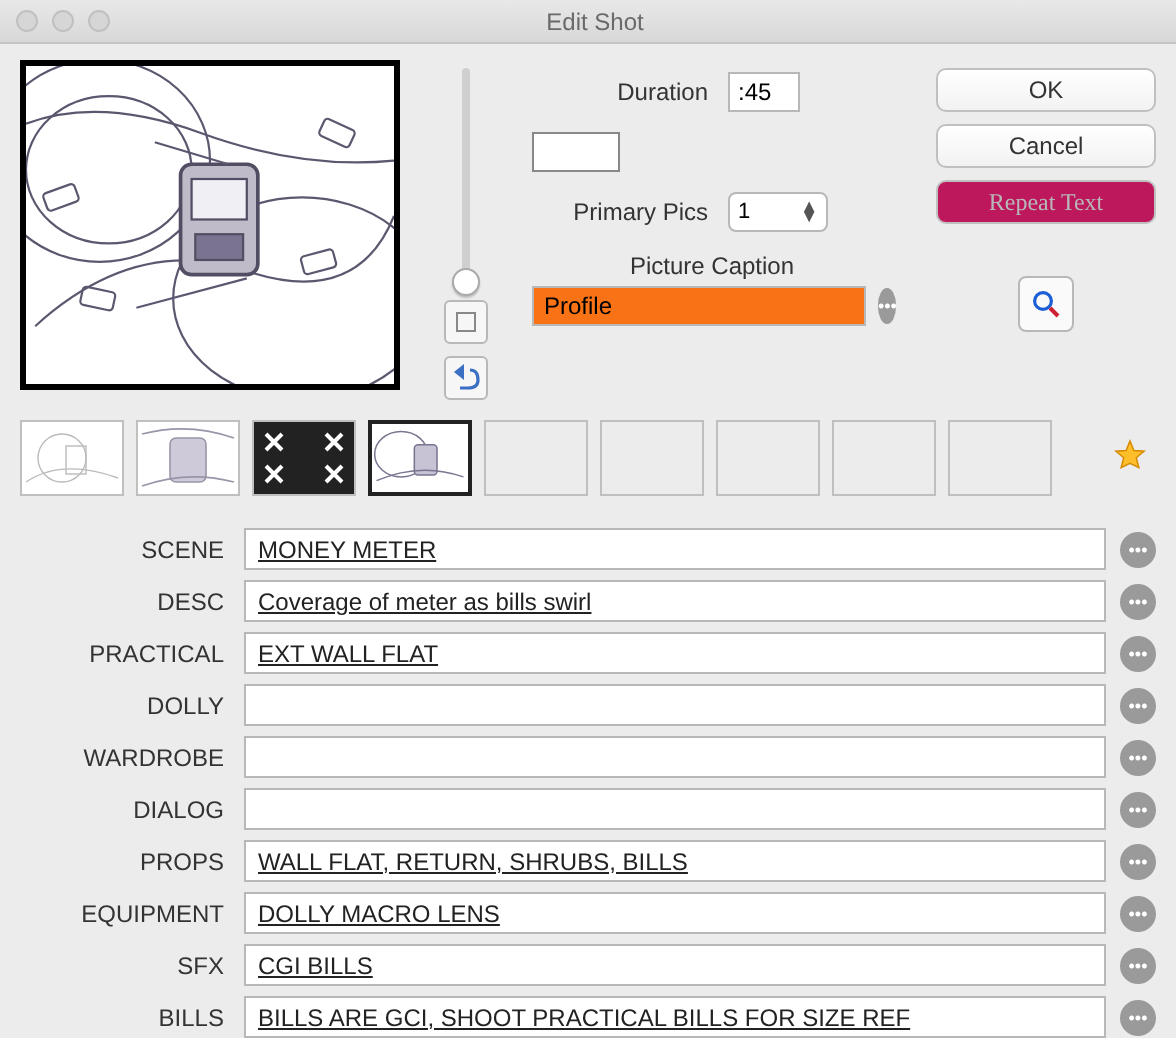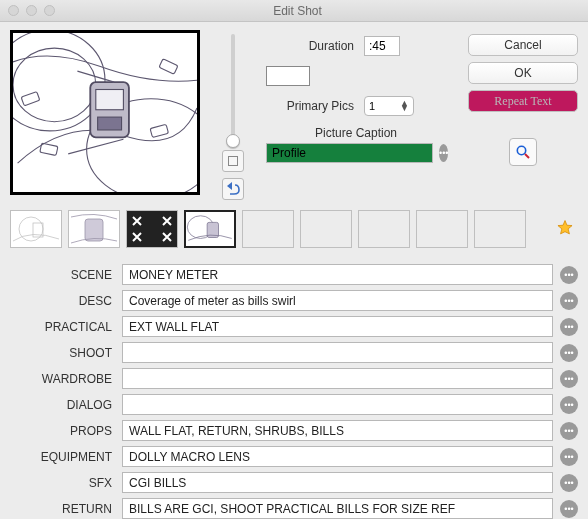--- a/index.html
+++ b/index.html
@@ -23,33 +23,33 @@
 .lbl { width: 98px; text-align: right; padding-right: 10px; color: #333; font-size: 12px; }
 .durbox { width: 36px; height: 20px; border: 1px solid #b8b8b8; background: #fff; padding: 0 4px; font-size: 12px; }
 .colorbox { width: 44px; height: 20px; border: 1px solid #888; background: #fff; }
 .selwrap { width: 50px; height: 20px; border: 1px solid #b8b8b8; border-radius: 4px; background: #fff; display:flex; align-items:center; justify-content:space-between; padding: 0 4px; font-size: 11px; }
 .selwrap .arrows { font-size: 9px; line-height: 5px; color: #555; }
 .btncol { width: 116px; display:flex; flex-direction:column; gap: 6px; align-items:center; padding-top: 4px; }
 .macbtn { width: 110px; height: 22px; border: 1px solid #c0c0c0; border-radius: 5px; background: linear-gradient(#fff,#f2f2f2); font-size: 12px; color: #333; display:flex; align-items:center; justify-content:center; cursor:pointer; }
 .macbtn.disabled { color: #b8b8b8; background: #be185d; font-family: Liberation Serif, serif; }
 .magbtn { width: 28px; height: 28px; border: 1px solid #b8b8b8; border-radius: 4px; background: #fafafa; display:flex; align-items:center; justify-content:center; margin-top: 20px; }
 .caprow { display:flex; align-items:center; gap:6px; margin-top: 2px; }
-.capfield { flex:1; height: 20px; border:1px solid #b8b8b8; background:#15803d; padding:0 5px; font-size:12px; }
+.capfield { flex:1; height: 20px; border:1px solid #b8b8b8; background:#f97316; padding:0 5px; font-size:12px; }
 .dotsbtn { width: 18px; height: 18px; border-radius: 50%; background: #9a9a9a; border: none; display:flex; align-items:center; justify-content:center; cursor:pointer; }
 .dotsbtn::after { content: "•••"; color: #fff; font-size: 9px; letter-spacing: 0; }
 .thumbs { display:flex; gap: 6px; margin-top: 10px; align-items:center; }
 .thumb { width: 52px; height: 38px; border: 1px solid #bfbfbf; background: #fff; position: relative; overflow:hidden; }
 .thumb.sel { border: 2px solid #222; }
 .thumb svg { width: 100%; height: 100%; }
 .thumb.empty { background: #ececec; }
 .star { margin-left: auto; padding-right: 4px; }
 .fields { margin-top: 16px; }
 .frow { display:flex; align-items:center; margin-bottom: 5px; }
 .flbl { width: 112px; text-align: right; padding-right: 10px; color: #333; font-size: 12px; }
-.finput { flex:1; height: 21px; border:1px solid #b8b8b8; background:#fff; padding:0 6px; font-size:12px; color:#222; }
+.finput { flex:1; height: 21px; border:1px solid #b8b8b8; background:#fff; padding:0 6px; font-size:12px; color:#222;text-decoration:underline; }
 .frow .dotsbtn { margin-left: 7px; }
 .caplabel { font-size: 12px; color: #333; margin-bottom: 3px; text-align: center; }
 </style>
 </head>
 <body>
 
 <div class="titlebar">
   <div class="traffic">
     <div class="tl"></div>
     <div class="tl"></div>
@@ -115,22 +115,22 @@
       <div style="width: 180px; ">
         <div class="caplabel">Picture Caption</div>
         <div class="caprow">
           <input class="capfield" value="Profile" style="">
           <button class="dotsbtn"></button>
         </div>
       </div>
     </div>
 
     <div class="btncol">
+      <div class="macbtn">OK</div>
       <div class="macbtn">Cancel</div>
-      <div class="macbtn">OK</div>
       <div class="macbtn disabled">Repeat Text</div>
       <div class="magbtn">
         <svg width="16" height="16" viewBox="0 0 16 16">
             <circle cx="6.5" cy="6.5" r="4.2" fill="none" stroke="#1b5fd6" stroke-width="1.6"></circle>
             <line x1="10" y1="10" x2="14" y2="14" stroke="#c23" stroke-width="2"></line>
           </svg>
       </div>
     </div>
   </div>
 
@@ -187,21 +187,21 @@
         <div class="flbl">DESC</div>
         <input class="finput" value="Coverage of meter as bills swirl" style="">
         <button class="dotsbtn"></button>
       </div>
     <div class="frow">
         <div class="flbl">PRACTICAL</div>
         <input class="finput" value="EXT WALL FLAT" style="">
         <button class="dotsbtn"></button>
       </div>
     <div class="frow">
-        <div class="flbl">SHOOT</div>
+        <div class="flbl">DOLLY</div>
         <input class="finput" value="" style="">
         <button class="dotsbtn"></button>
       </div>
     <div class="frow">
         <div class="flbl">WARDROBE</div>
         <input class="finput" value="" style="">
         <button class="dotsbtn"></button>
       </div>
     <div class="frow">
         <div class="flbl">DIALOG</div>
@@ -217,18 +217,18 @@
         <div class="flbl">EQUIPMENT</div>
         <input class="finput" value="DOLLY MACRO LENS" style="">
         <button class="dotsbtn"></button>
       </div>
     <div class="frow">
         <div class="flbl">SFX</div>
         <input class="finput" value="CGI BILLS" style="">
         <button class="dotsbtn"></button>
       </div>
     <div class="frow">
-        <div class="flbl">RETURN</div>
+        <div class="flbl">BILLS</div>
         <input class="finput" value="BILLS ARE GCI, SHOOT PRACTICAL BILLS FOR SIZE REF" style="">
         <button class="dotsbtn"></button>
       </div>
   </div>
 </div>
 
 </body></html>

